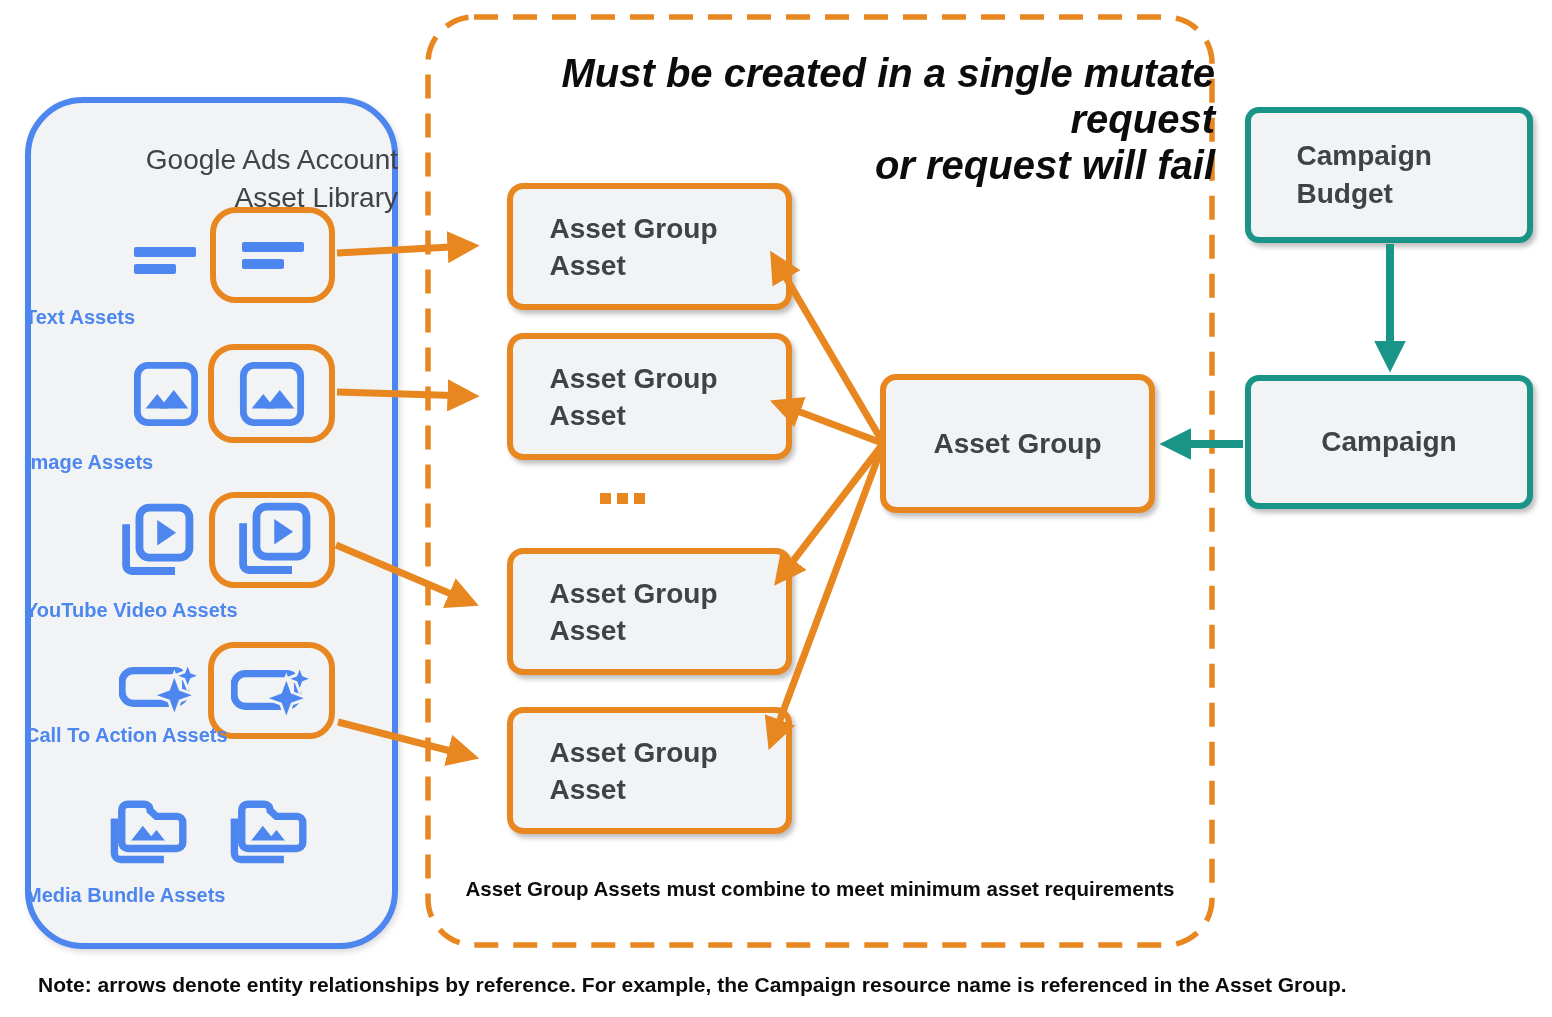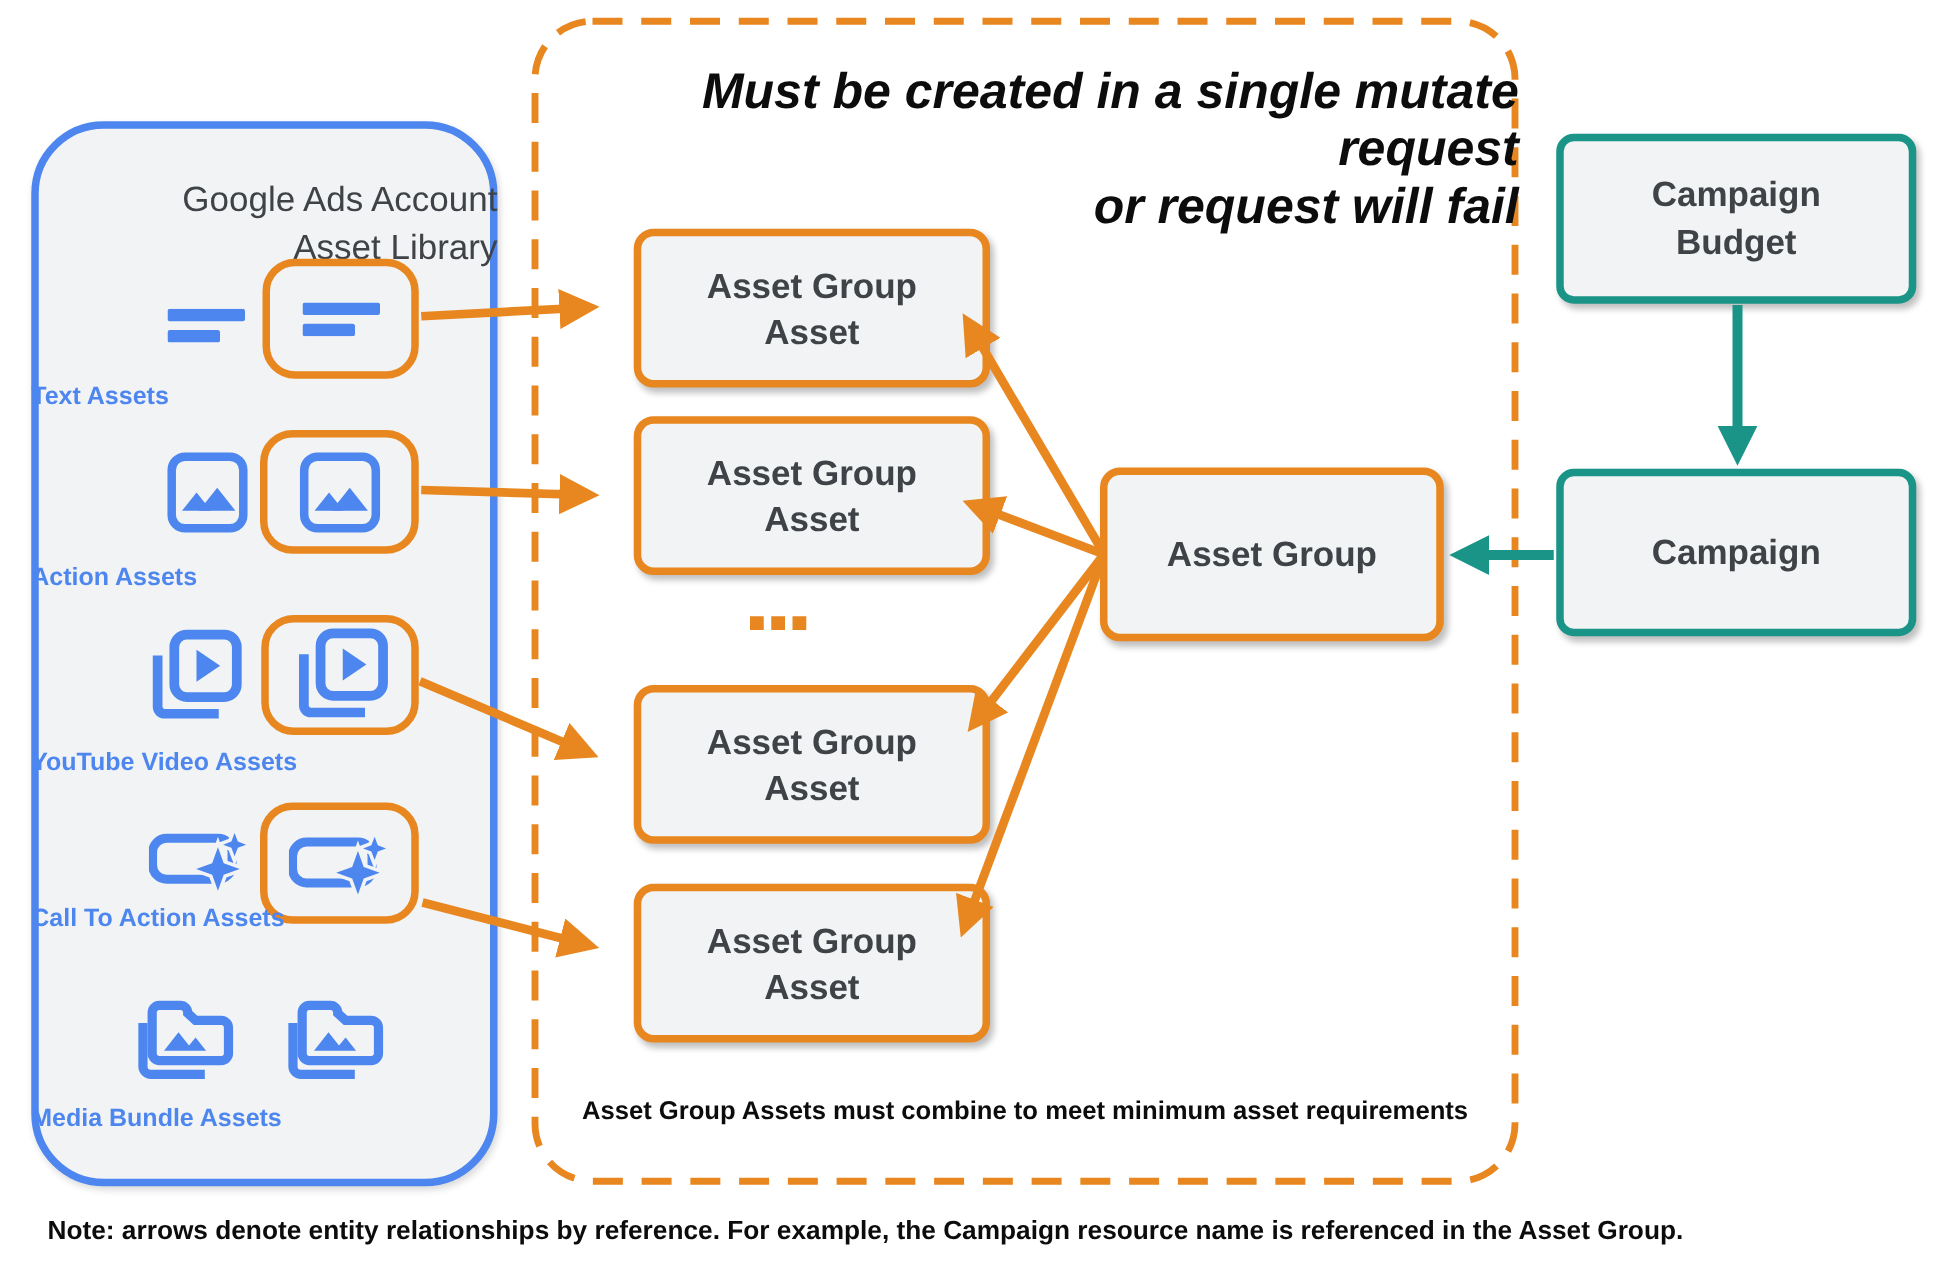--- a/index.html
+++ b/index.html
@@ -26,21 +26,21 @@
     z-index:1;box-shadow:2px 3px 6px rgba(0,0,0,.15);}
   .lib-title{position:absolute;left:25px;top:117px;width:373px;text-align:right;z-index:2;
     font-weight:normal;font-size:28px;line-height:38px;color:var(--dark-text);margin-top:24px;}
   .lib-label{position:absolute;left:25px;width:373px;text-align:left;z-index:2;
     color:var(--blue);font-weight:bold;font-size:20px;}
   .lib-icon{position:absolute;z-index:2;display:block;}
   .hl{position:absolute;z-index:2;border:6px solid var(--orange);border-radius:26px;
     display:flex;align-items:center;justify-content:center;}
 
   .node{position:absolute;z-index:2;background:var(--box-bg);display:flex;align-items:center;
-    justify-content:center;text-align:center;font-weight:bold;color:var(--dark-text);
+    justify-content:center;font-weight:bold;color:var(--dark-text);
     box-shadow:3px 4px 5px rgba(0,0,0,.25);}
   .node.orange{border:6px solid var(--orange);border-radius:16px;font-size:28px;line-height:37px;}
   .node.teal{border:6px solid var(--teal);border-radius:14px;font-size:28px;line-height:38px;}
   .aga{left:480px;width:285px;height:127px;margin-left:27px;}
   .wrap190{max-width:200px;display:inline-block;}
   .wrap175{max-width:185px;display:inline-block;}
 
   .mutate-title{position:absolute;left:425px;top:50px;width:790px;z-index:2;text-align:right;
     font-weight:bold;font-style:italic;font-size:40px;line-height:46px;color:var(--text-black);}
   .caption{position:absolute;left:425px;top:877px;width:790px;z-index:2;text-align:center;
@@ -106,21 +106,21 @@
   <div class="lib-label" style="top:306px">Text Assets</div>
 
   <svg class="lib-icon" style="left:133px;top:361px" width="66" height="66">
       <use href="#ic-image"></use>
     </svg>
   <div class="hl" style="left:208px;top:344px;width:127px;height:99px">
     <svg width="66" height="66">
         <use href="#ic-image"></use>
       </svg>
   </div>
-  <div class="lib-label" style="top:451px">Action Assets</div>
+  <div class="lib-label" style="top:451px">Image Assets</div>
 
   <svg class="lib-icon" style="left:115px;top:501px" width="80" height="80">
       <use href="#ic-youtube"></use>
     </svg>
   <div class="hl" style="left:209px;top:492px;width:126px;height:96px">
     <svg width="80" height="80">
         <use href="#ic-youtube"></use>
       </svg>
   </div>
   <div class="lib-label" style="top:599px">YouTube Video Assets</div>

